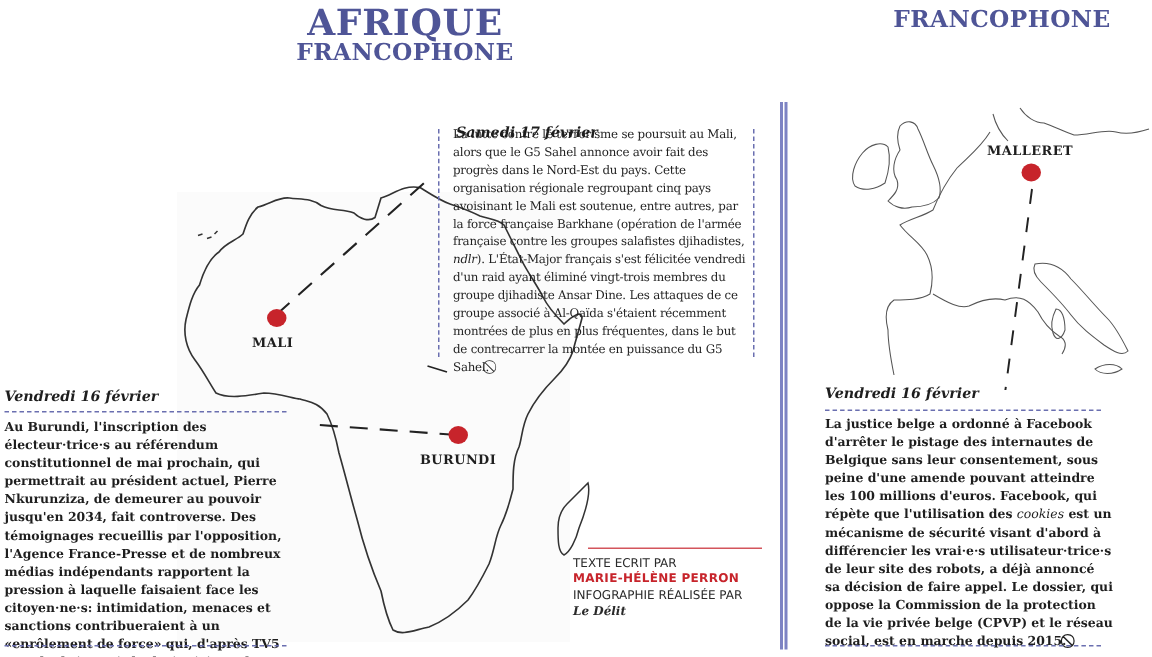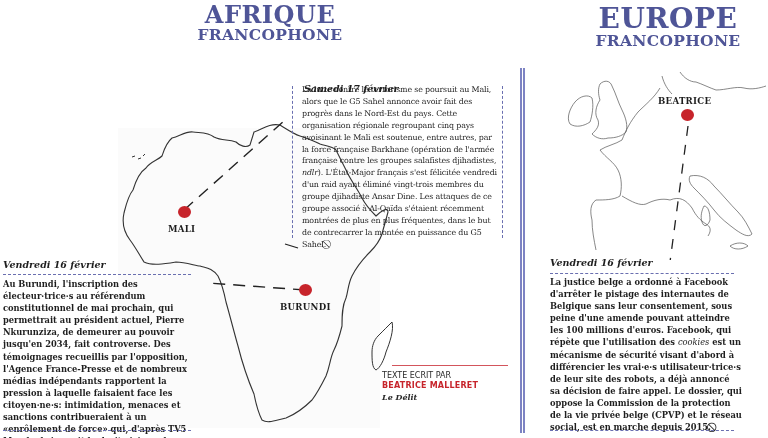--- a/index.html
+++ b/index.html
@@ -140,28 +140,28 @@
 <div class="abs dash-h" style="left:3px; top:274px; width:188px;"></div>
 <div class="abs body-text bold" style="left:3px; top:278px; width:192px;">
   <span>Au Burundi, l'inscription des électeur·trice·s au référendum constitutionnel de mai prochain, qui permettrait au président actuel, Pierre Nkurunziza, de demeurer au pouvoir jusqu'en 2034, fait controverse. Des témoignages recueillis par l'opposition, l'Agence France-Presse et de nombreux médias indépendants rapportent la pression  à  laquelle faisaient face les citoyen·ne·s: intimidation, menaces et sanctions contribueraient à un «enrôlement de force» qui, d'après TV5 Monde, brimerait le droit civique de refus d'inscription aux listes électorales.</span>
   <span class="no-icon">⃠</span>
 </div>
 <div class="abs dash-h" style="left:3px; top:430px; width:188px;"></div>
 
 <div class="abs credits-rule" style="left:392px; top:365px; width:116px;"></div>
 <div class="abs credits" style="left:382px; top:371px; width:136px;">
   <div>TEXTE ECRIT PAR</div>
-  <div class="name">BEATRICE MALLERET</div>
+  <div class="name">MARIE-HÉLÈNE PERRON</div>
+  <div>INFOGRAPHIE RÉALISÉE PAR</div>
   <div class="sig">Le Délit</div>
 </div>
 
 <div class="divider"></div>
 
 <div class="abs heading" style="left:570px; top:5px; width:196px;">
-  <span class="big" style="font-size:28px;">EUROPE</span>
   <span class="small">FRANCOPHONE</span>
 </div>
 
 <svg class="abs" style="left:530px; top:70px;" width="238" height="190" viewBox="0 0 238 190">
 
   <path d="M 45 32 C 50 26, 58 24, 62 28 C 64 36, 62 46, 60 52 C 54 56, 46 58, 40 54 C 36 48, 40 38, 45 32 Z" fill="none" stroke="#555" stroke-width="0.7"></path>
 
   <path d="M 70 14 C 74 10, 80 10, 82 16 C 86 24, 88 32, 92 40 C 96 48, 98 56, 96 62 C 92 66, 86 68, 78 68 C 72 70, 66 68, 62 64 C 66 60, 70 56, 68 50 C 64 44, 66 36, 70 30 C 68 24, 68 18, 70 14 Z" fill="none" stroke="#555" stroke-width="0.7"></path>
 
   <path d="
@@ -179,21 +179,21 @@
   <path d="M 174 136 C 178 136, 180 142, 180 150 C 178 156, 174 158, 172 152 C 170 146, 172 140, 174 136 Z" fill="none" stroke="#555" stroke-width="0.7"></path>
 
   <path d="M 200 176 C 206 172, 214 172, 218 176 C 212 180, 204 180, 200 176 Z" fill="none" stroke="#555" stroke-width="0.7"></path>
 
   <path d="M 132 6 C 134 14, 138 20, 142 24 M 150 2 C 154 8, 160 12, 166 12 C 172 14, 180 18, 186 20 C 196 20, 206 16, 214 18 C 222 20, 230 18, 236 16" fill="none" stroke="#555" stroke-width="0.7"></path>
 
   <line x1="158" y1="56" x2="140" y2="192" stroke="#222" stroke-width="1.3" stroke-dasharray="10,9"></line>
 </svg>
 
 <div class="abs dot" style="left:681px; top:109px;"></div>
-<div class="abs city" style="left:658px; top:96px;">BEATRICE</div>
+<div class="abs city" style="left:658px; top:96px;">MALLERET</div>
 
 <div class="abs date" style="left:550px; top:257px;">Vendredi 16 février</div>
 <div class="abs dash-h" style="left:550px; top:273px; width:184px;"></div>
 <div class="abs body-text bold" style="left:550px; top:276px; width:192px;">
   <span>La justice belge a ordonné à Facebook d'arrêter le pistage des internautes de Belgique sans leur consentement, sous peine d'une amende pouvant atteindre les 100 millions d'euros. Facebook, qui répète que l'utilisation des </span><i style="font-weight:normal;">cookies</i><span> est un mécanisme de sécurité visant d'abord à différencier les vrai·e·s utilisateur·trice·s de leur site des robots, a déjà annoncé sa décision de faire appel. Le dossier, qui oppose la Commission de la protection de la vie privée belge (CPVP) et le réseau social, est en marche depuis 2015.</span>
   <span class="no-icon">⃠</span>
 </div>
 <div class="abs dash-h" style="left:550px; top:430px; width:184px;"></div>
 
 </body></html>

